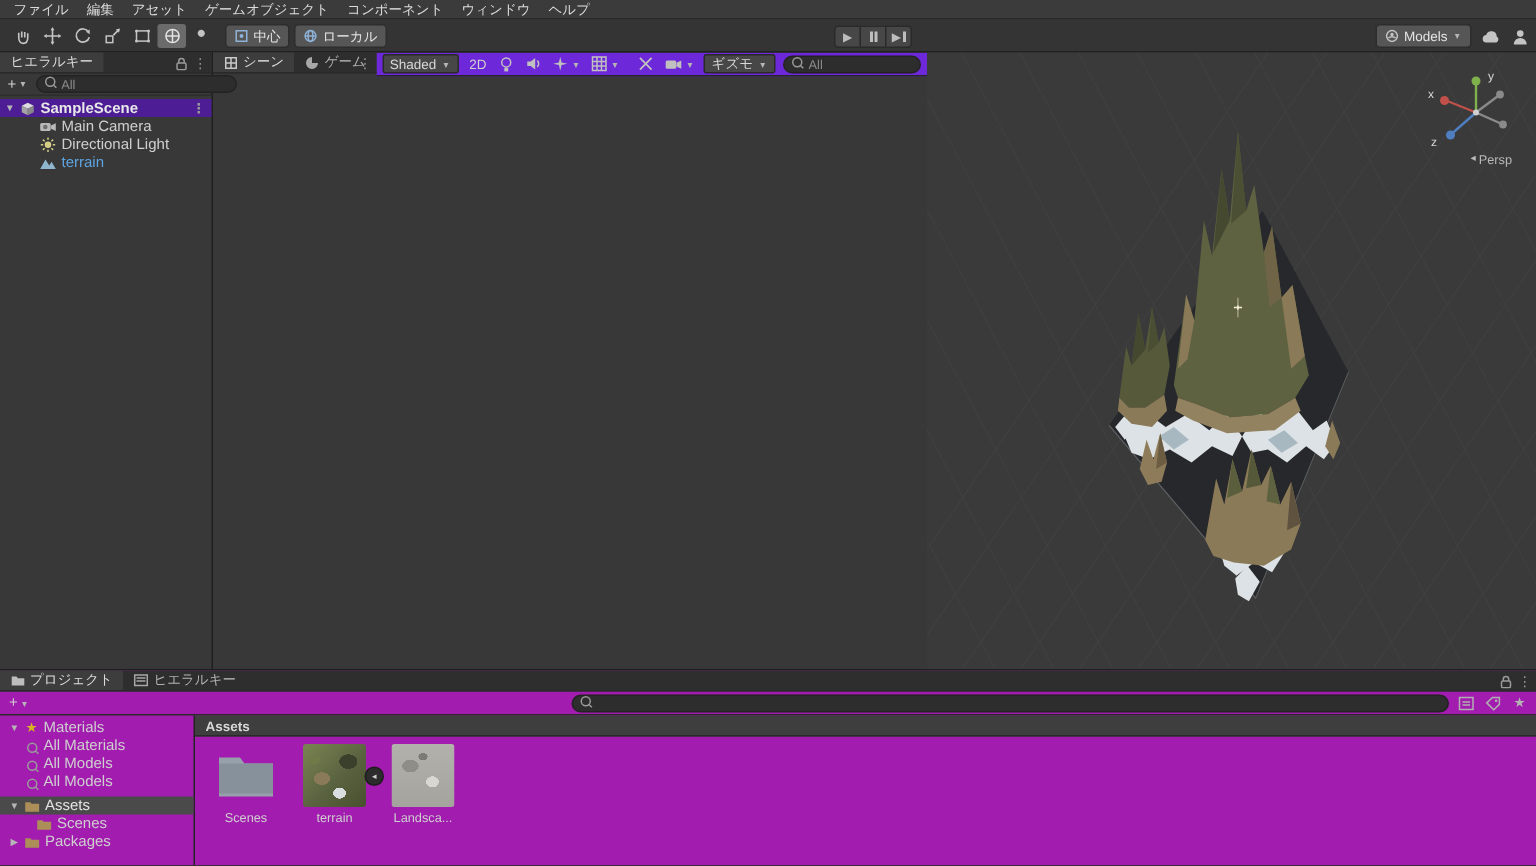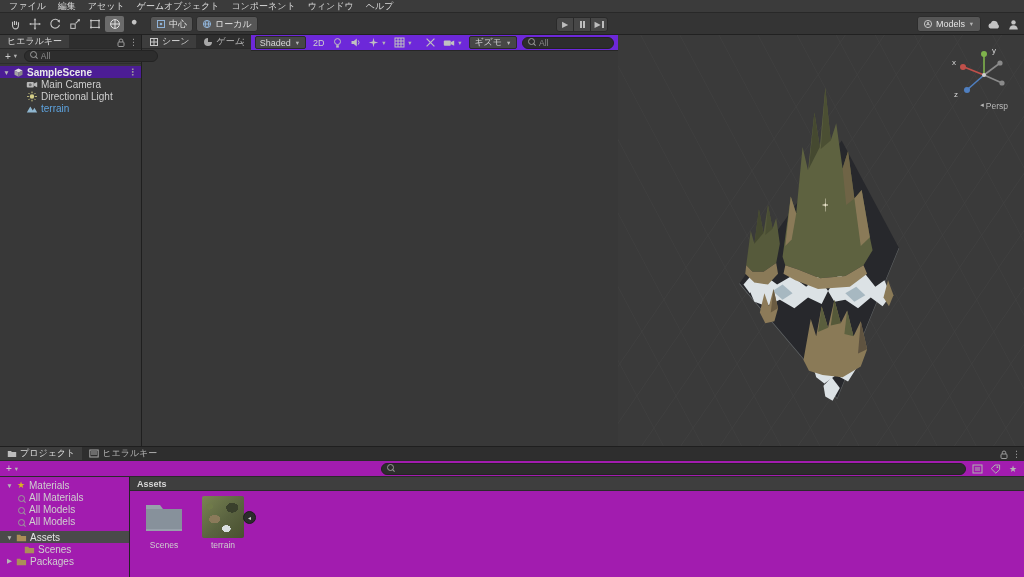--- a/index.html
+++ b/index.html
@@ -585,18 +585,22 @@
             </div>
             <div class="alabel">Scenes</div>
           </div>
           <div class="asset">
             <div class="thumb th-terrain"></div>
             <div class="expander">
               <span>◂</span>
             </div>
             <div class="alabel">terrain</div>
           </div>
+          <div class="asset">
+            <div class="thumb th-gray"></div>
+            <div class="alabel">Landsca...</div>
+          </div>
         </div>
       </div>
     </div>
   </div>
 
 </div>
 
 </body></html>

